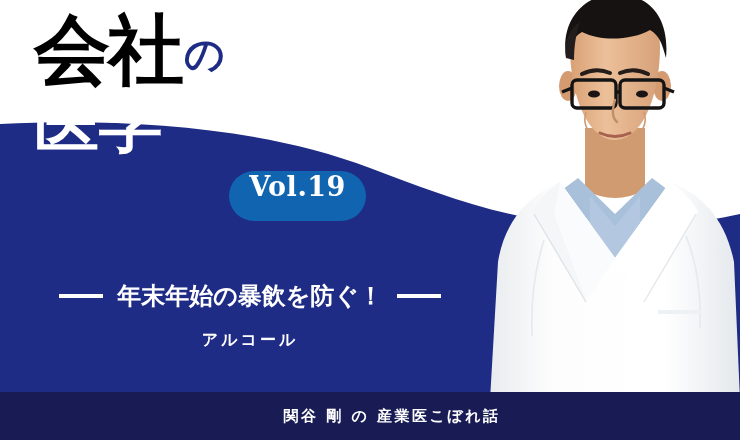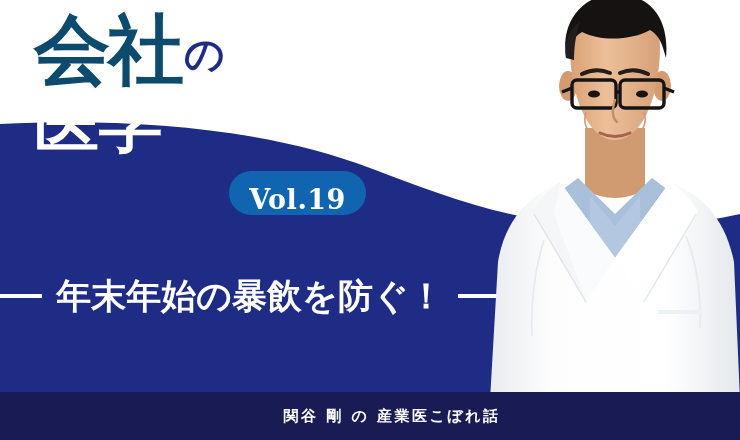--- a/index.html
+++ b/index.html
@@ -25,21 +25,21 @@
   #title-block {
     position:absolute;
     left:34px; top:14px;
     z-index:4;
   }
   .title-line { line-height:0.96; white-space:nowrap; }
   #title-kaisha {
     font-family:"DejaVu Sans", sans-serif;
     font-weight:700;
     font-size:76px;
-    color:#0c4a6e;
+    color:#000000;
     letter-spacing:-2px;
   }
   #title-no {
     font-family:"DejaVu Sans", sans-serif;
     font-weight:700;
     font-size:40px;
     color:#1f2c86;
     vertical-align:8px;
     margin-left:2px;
   }
@@ -49,25 +49,25 @@
     font-size:65px;
     color:#ffffff;
     letter-spacing:-1px;
     margin-top:5px;
     display:block;
   }
   
   #vol-badge {
     position:absolute;
     left:229px; top:171px;
-    width:137px; height:44px;
+    width:137px; height:50px;
     border-radius:25px;
     background:#1064b0;
     z-index:5;
-    display:flex; align-items:flex-end; justify-content:center;
+    display:flex; align-items:flex-start; justify-content:center;
   }
   #vol-badge-label {
     font-family:"DejaVu Serif", serif;
     font-weight:700;
     font-size:27px;
     color:#ffffff;
     letter-spacing:0.5px;
   }
   
   #headline-row {
@@ -79,21 +79,21 @@
   }
   .rule {
     display:inline-block;
     width:44px; height:4px;
     background:#ffffff;
     flex:0 0 auto;
   }
   #headline-text {
     font-family:"DejaVu Sans", sans-serif;
     font-weight:700;
-    font-size:35px;
+    font-size:24px;
     color:#ffffff;
     white-space:nowrap;
     padding:0 14px;
     line-height:1;
   }
   #sub-label {
     position:absolute;
     left:0; top:330px;
     width:500px;
     text-align:center;
@@ -150,20 +150,21 @@
   <div id="vol-badge">
     <span id="vol-badge-label">Vol.19</span>
   </div>
 
   <div id="headline-row">
     <span class="rule"></span>
     <span id="headline-text">年末年始の暴飲を防ぐ！</span>
     <span class="rule"></span>
   </div>
 
+  <div id="sub-label">アルコール</div>
 
   <svg id="photo" viewBox="0 0 250 400" preserveAspectRatio="xMidYMin slice">
     <defs>
       <linearGradient id="coatShade" x1="0" y1="0" x2="1" y2="0">
         <stop offset="0%" stop-color="#e9ecef"></stop>
         <stop offset="25%" stop-color="#fdfdfd"></stop>
         <stop offset="70%" stop-color="#ffffff"></stop>
         <stop offset="100%" stop-color="#e4e8ec"></stop>
       </linearGradient>
       <linearGradient id="skinShade" x1="0" y1="0" x2="1" y2="0">

